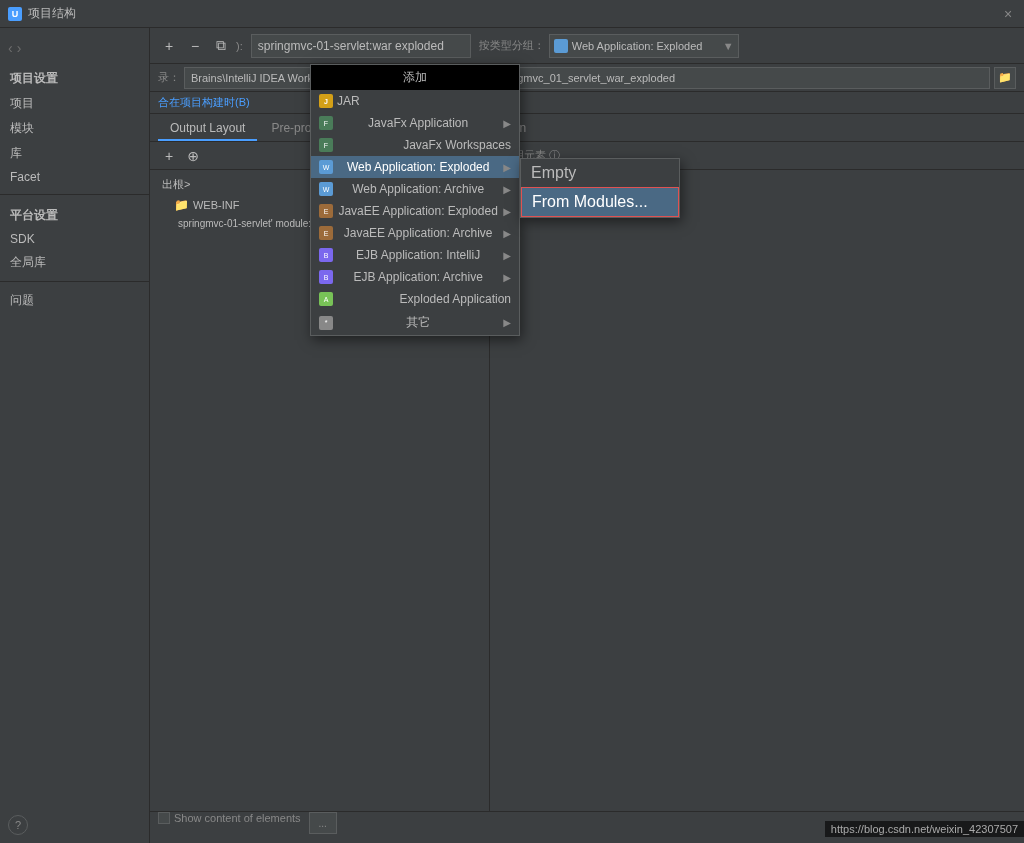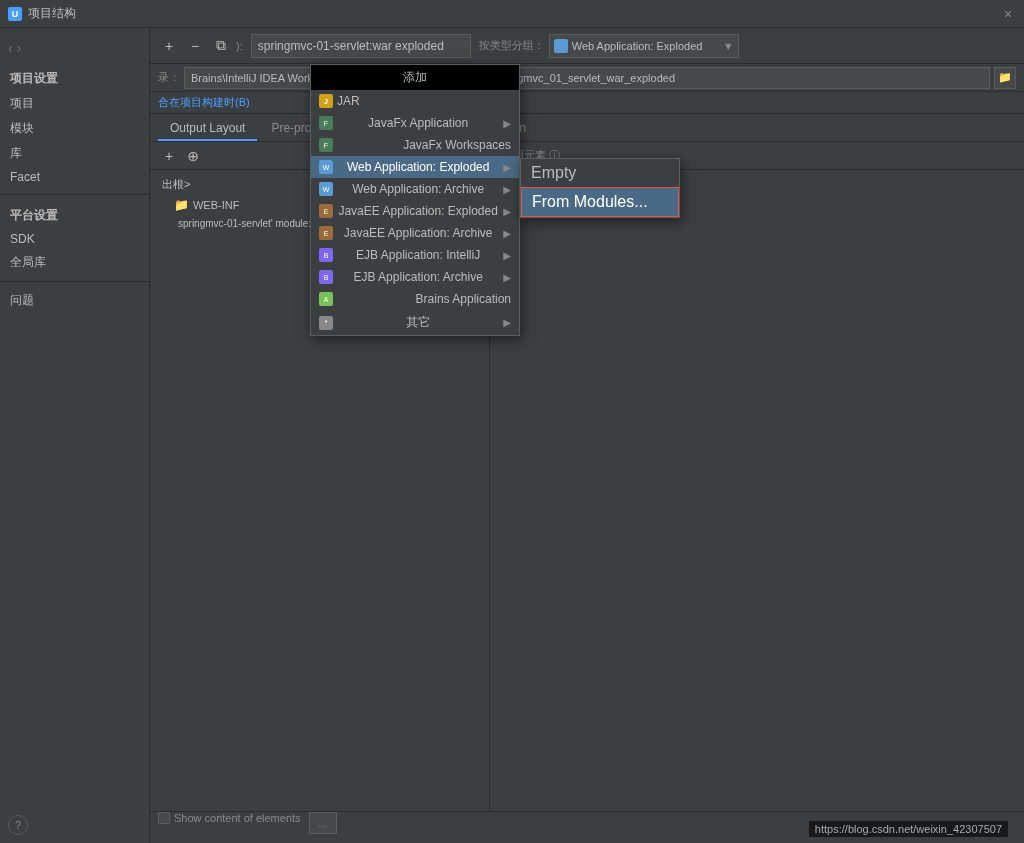--- a/index.html
+++ b/index.html
@@ -409,21 +409,21 @@
     .submenu-item.highlighted {
       background: #4a6984;
       color: #ffffff;
       border: 1px solid #e05252;
     }
 
     
     .watermark {
       position: absolute;
       bottom: 6px;
-      right: 16px;
+      right: 0;
       background: rgba(0,0,0,0.6);
       color: #aaa;
       font-size: 11px;
       padding: 2px 6px;
     }
 
     
     .help-btn {
       position: absolute;
       bottom: 8px;
@@ -593,21 +593,21 @@
         <span>EJB Application: IntelliJ</span>
         <span class="arrow-right">▶</span>
       </div>
       <div class="dropdown-item">
         <div class="dropdown-item-icon icon-ejb">B</div>
         <span>EJB Application: Archive</span>
         <span class="arrow-right">▶</span>
       </div>
       <div class="dropdown-item">
         <div class="dropdown-item-icon icon-android">A</div>
-        <span>Brains Application</span>
+        <span>Exploded Application</span>
       </div>
       <div class="dropdown-item">
         <div class="dropdown-item-icon icon-other">*</div>
         <span>其它</span>
         <span class="arrow-right">▶</span>
       </div>
     </div>
 
     <div class="submenu">
       <div class="submenu-item">Empty</div>

